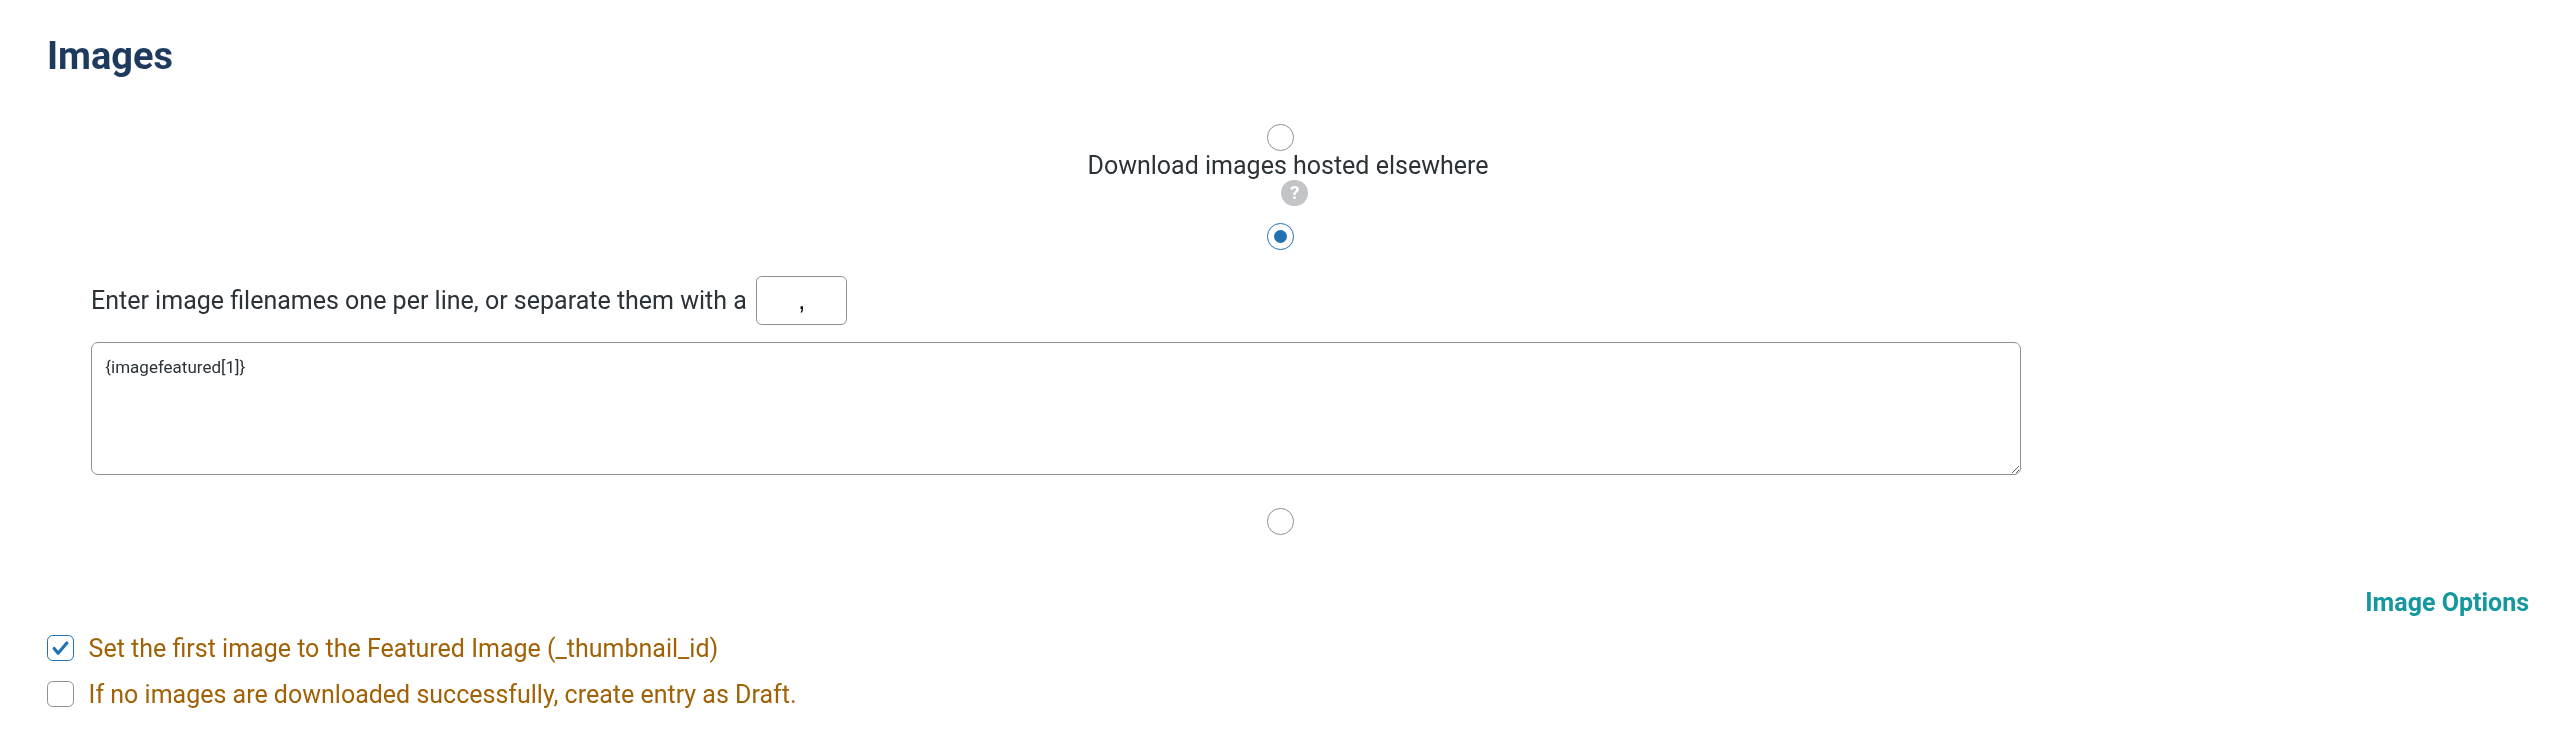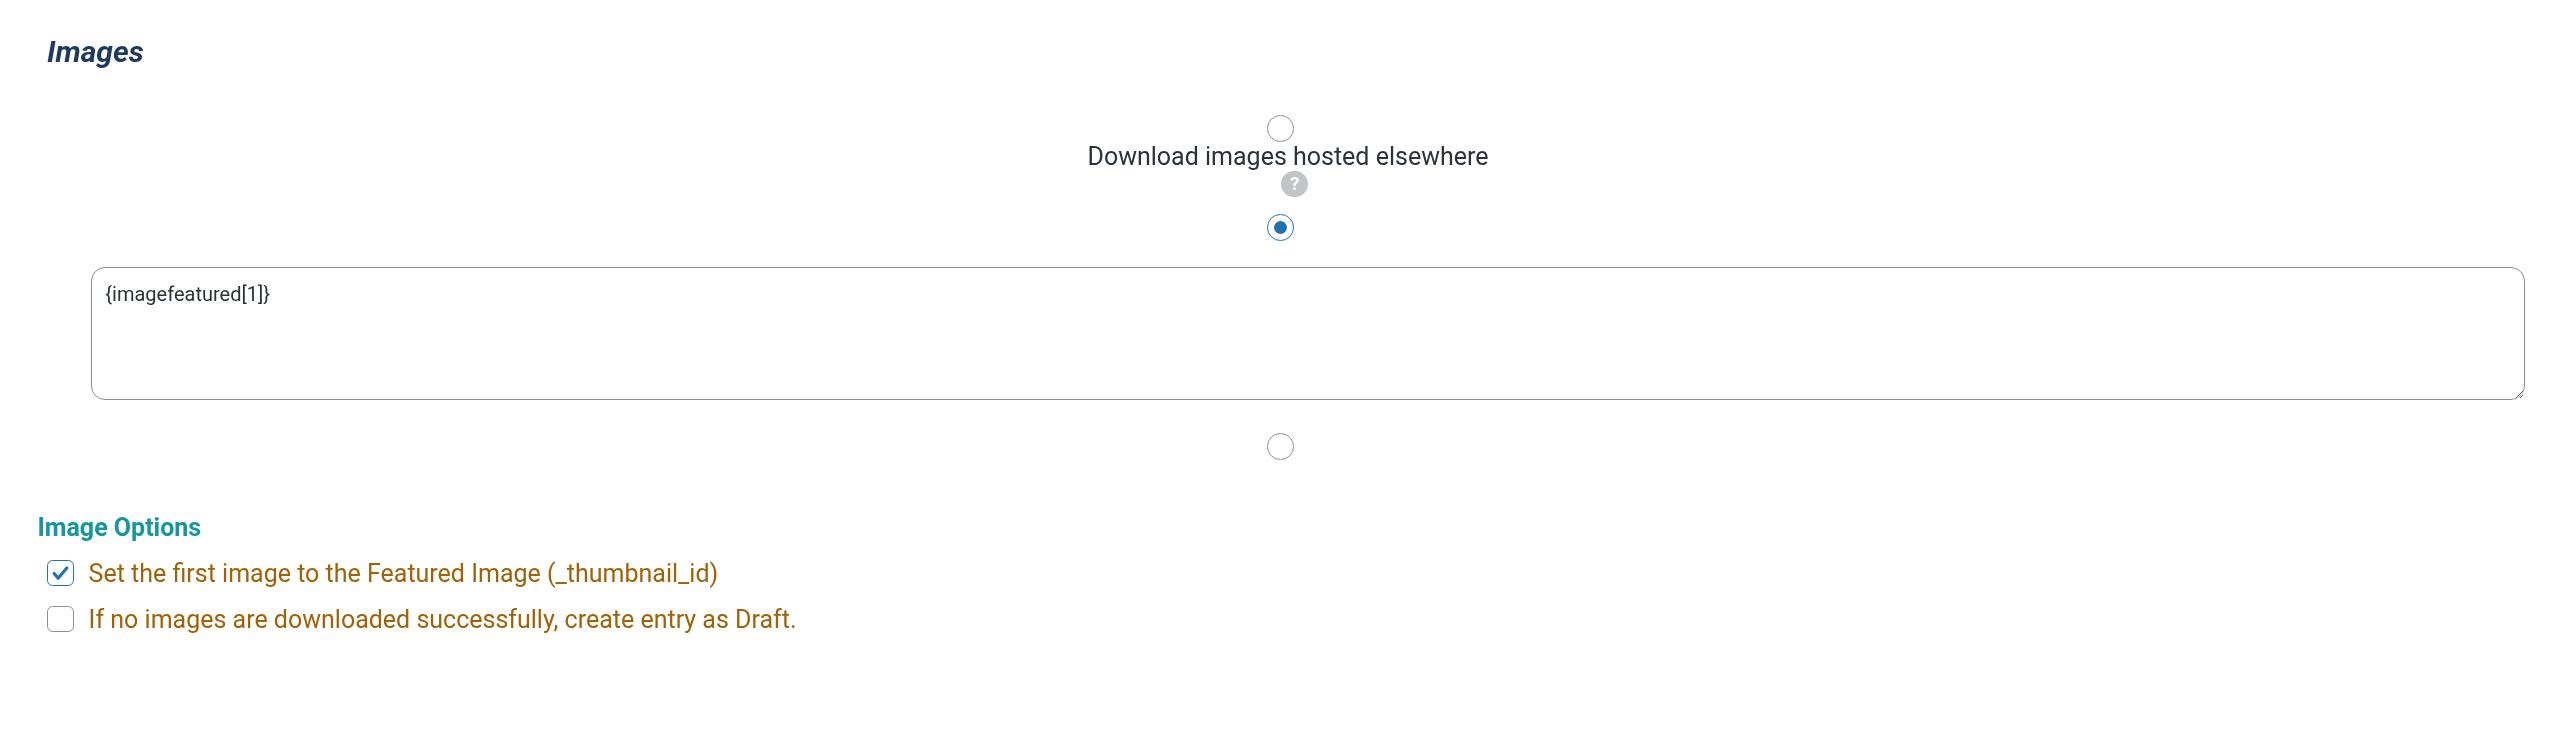--- a/index.html
+++ b/index.html
@@ -7,24 +7,23 @@
     margin: 0;
     padding: 34px 47px;
     background: #fff;
     font-family: -apple-system, BlinkMacSystemFont, "Segoe UI", Roboto, Helvetica, Arial, sans-serif;
     font-size: 25px;
     color: #2c3338;
     width: 2576px;
   }
   h2.section-title {
     margin: 0 0 46px 0;
-    font-size: 30px;
+    font-size: 38px;
     font-weight: 700;
     color: #1e3a5f;
-    font-style: italic;
   }
   .radio-row {
     display: flex;
     align-items: center;
     margin-bottom: 17px;
     flex-direction: column;
   }
   .radio {
     width: 26.6px;
     height: 26.6px;
@@ -79,38 +78,39 @@
     height: 49px;
     border: 0.9px solid #8c8f94;
     border-radius: 5.7px;
     background: #fff;
     text-align: center;
     font-size: 25px;
     margin-left: 9.5px;
     padding: 0 7.6px;
   }
   .filenames-textarea {
-    width: 2434px;
+    width: 1930px;
     height: 133px;
     border: 0.9px solid #8c8f94;
-    border-radius: 14px;
+    border-radius: 7px;
     background: #fff;
     padding: 13.3px 13.3px;
-    font-size: 20px;
+    font-size: 17px;
     font-family: inherit;
     resize: both;
     color: #2c3338;
   }
   .sub-title {
     color: #14979e;
     font-size: 25px;
     font-weight: 700;
     margin-top: 53px;
     margin-bottom: 17px;
     margin-left: -9.5px;
+    text-align: right;
   }
   .checkbox-row {
     display: flex;
     align-items: center;
     margin-bottom: 17px;
   }
   .checkbox {
     width: 26.6px;
     height: 26.6px;
     border: 1.9px solid #8c8f94;
@@ -138,20 +138,24 @@
   <span class="radio"></span>
   <span class="radio-label">Download images hosted elsewhere</span>
   <span class="help-icon">?</span>
 </div>
 
 <div class="radio-row">
   <span class="radio selected"></span>
 </div>
 
 <div class="sub-block">
+  <div class="enter-line">
+    <span>Enter image filenames one per line, or separate them with a</span>
+    <input class="sep-input" type="text" value="," style="">
+  </div>
   <textarea class="filenames-textarea" style="">{imagefeatured[1]}</textarea>
 </div>
 
 <div class="radio-row">
   <span class="radio"></span>
 </div>
 
 <div class="sub-title">Image Options</div>
 
 <div class="checkbox-row">

